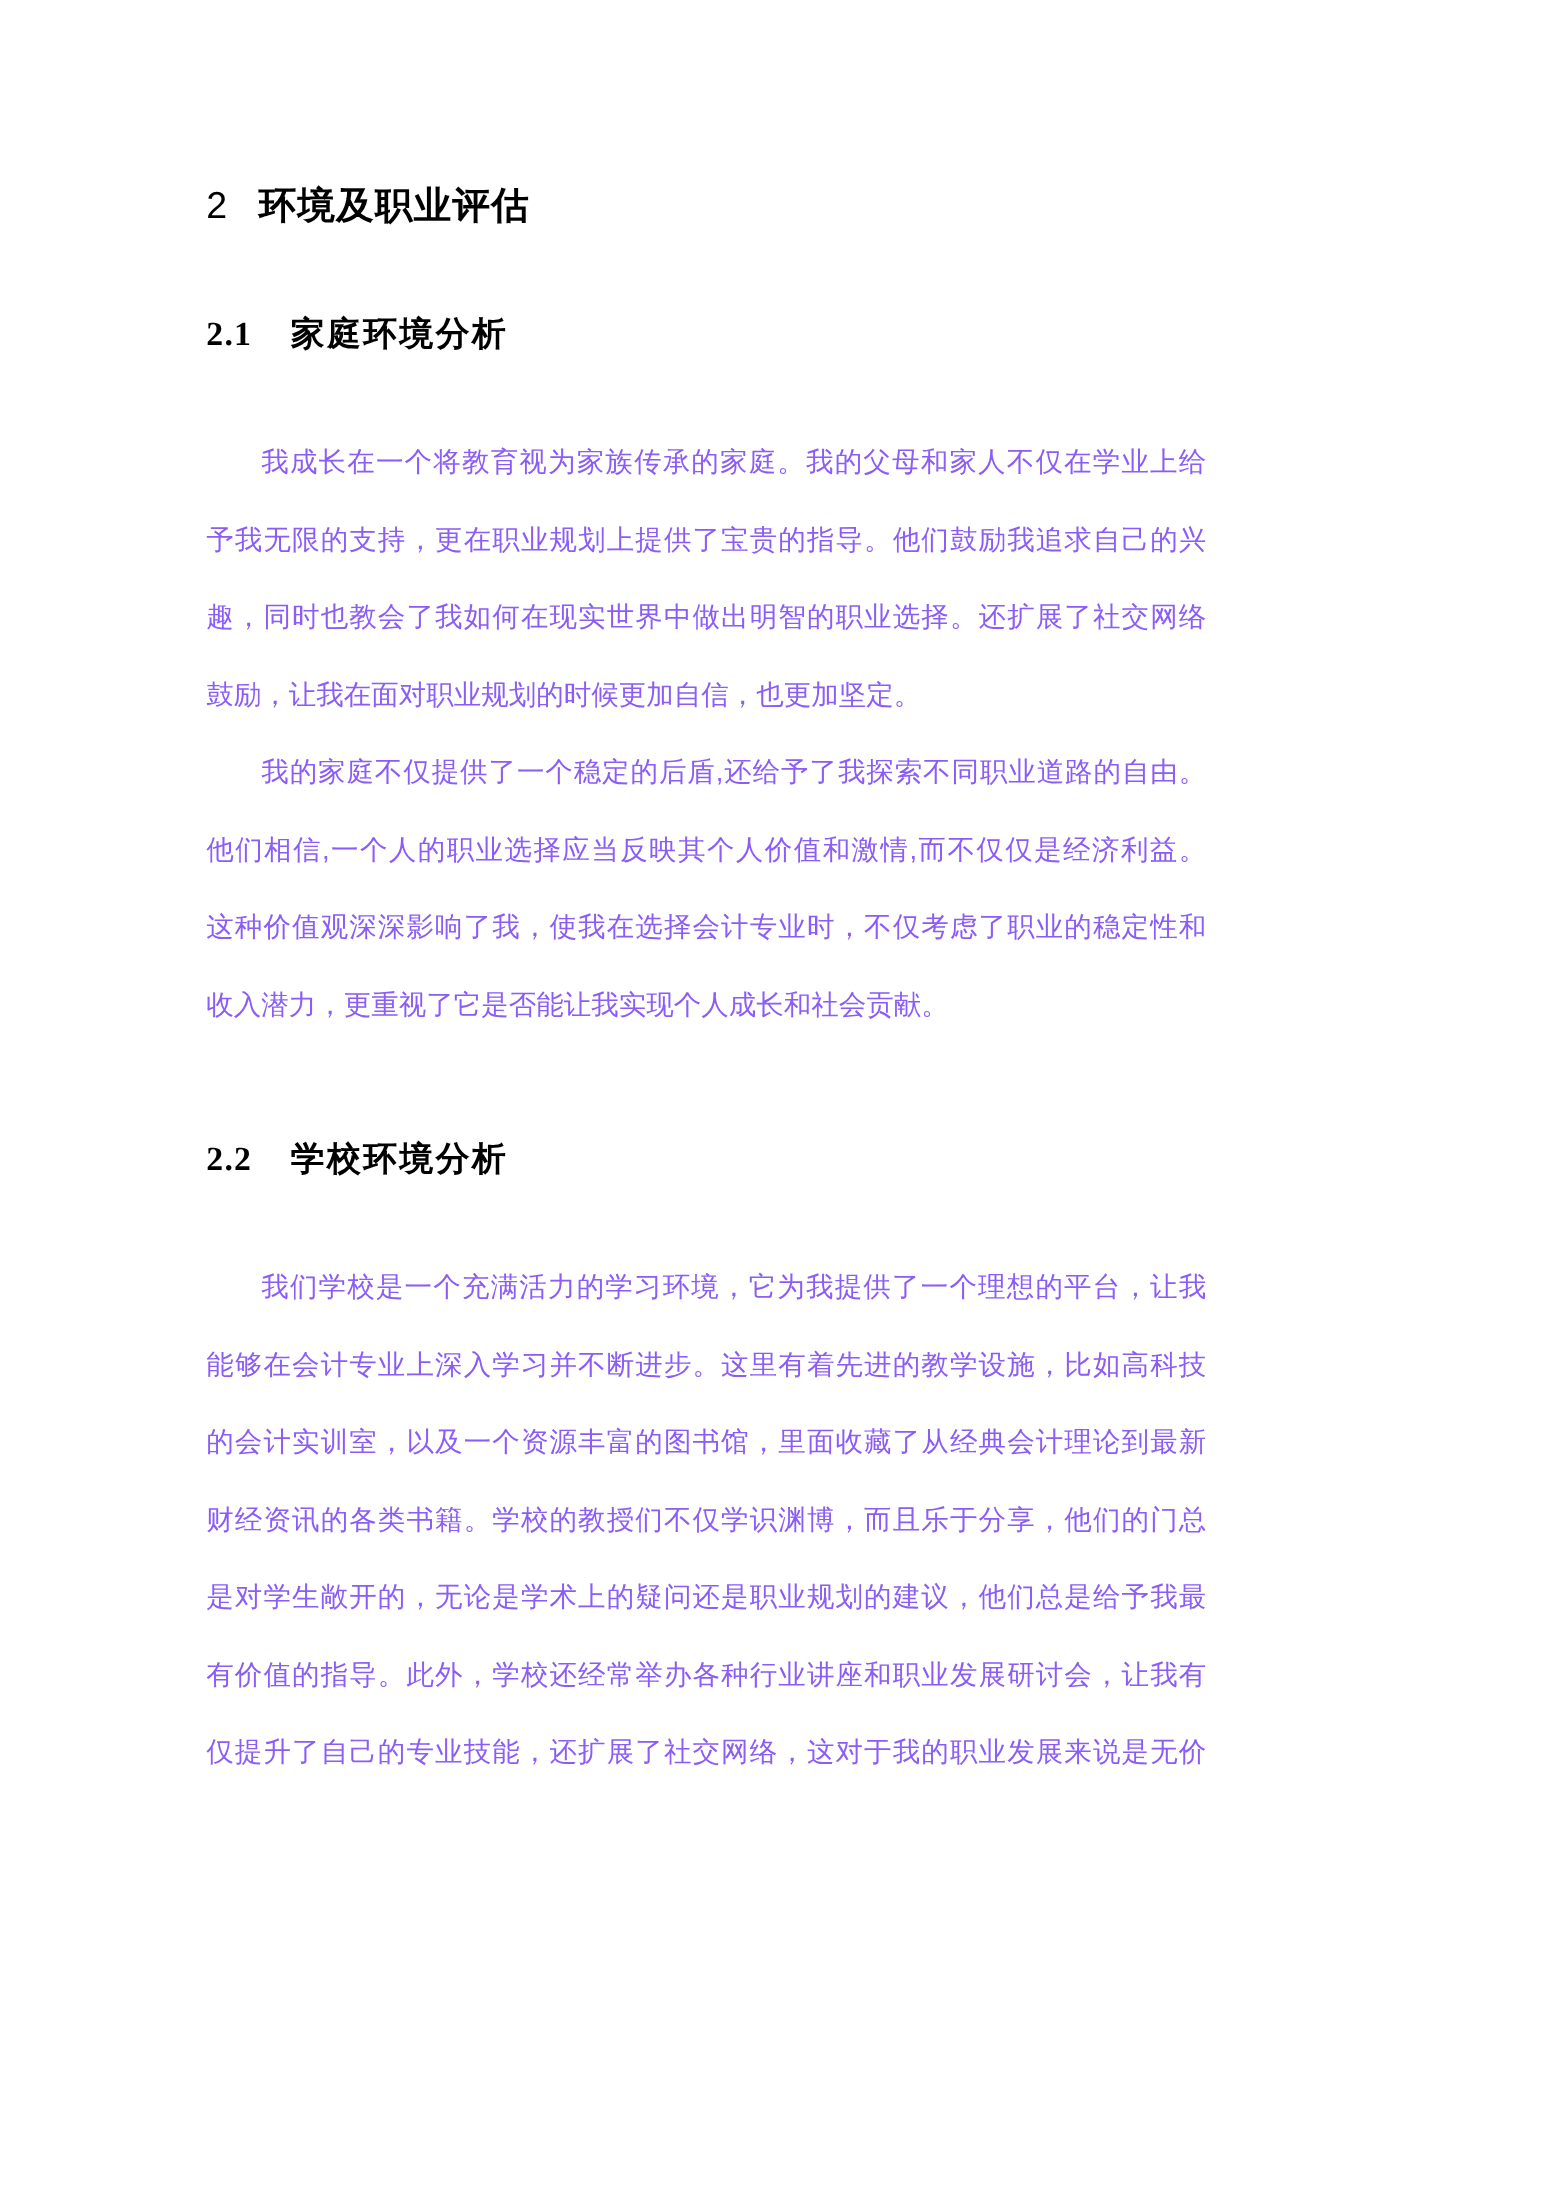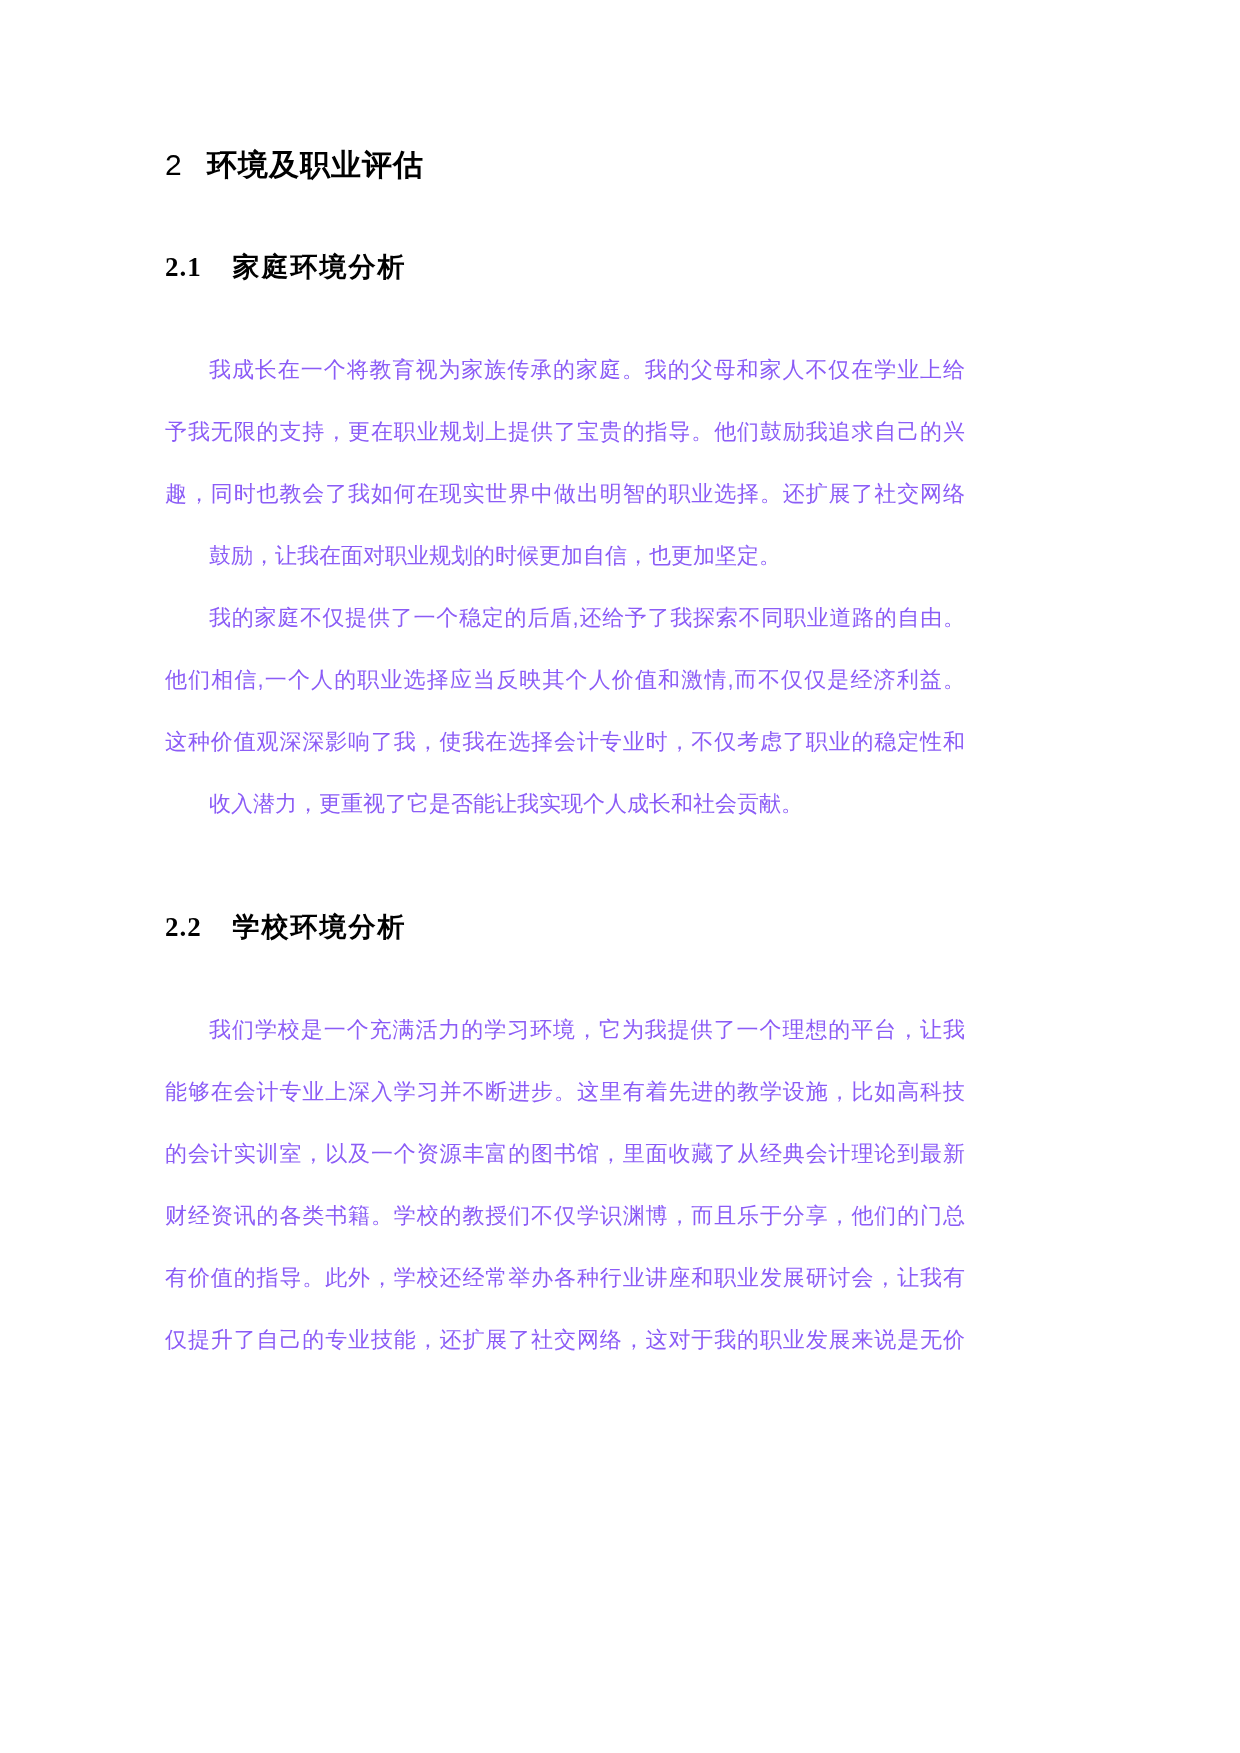--- a/index.html
+++ b/index.html
@@ -57,21 +57,20 @@
     text-align: justify;
     text-align-last: justify;
     text-justify: inter-character;
     color: #8b5cf6;
     overflow: hidden;
   }
   .para .line:first-child { text-indent: 2em; }
   .para.short-last .line:last-child {
     text-align: left;
     text-align-last: left;
-    margin-left: 44px;
   }
 </style>
 </head>
 <body>
 
 <div class="page">
   <div class="content">
 
     <h1 class="chapter">
       <span class="num">2</span>
@@ -102,19 +101,20 @@
       <span class="num">2.2</span>
       <span class="ttl">学校环境分析</span>
     </h2>
 
     <div class="body-text">
         <div class="para">
           <div class="line">我们学校是一个充满活力的学习环境，它为我提供了一个理想的平台，让我</div>
           <div class="line">能够在会计专业上深入学习并不断进步。这里有着先进的教学设施，比如高科技</div>
           <div class="line">的会计实训室，以及一个资源丰富的图书馆，里面收藏了从经典会计理论到最新</div>
           <div class="line">财经资讯的各类书籍。学校的教授们不仅学识渊博，而且乐于分享，他们的门总</div>
+          <div class="line">是对学生敞开的，无论是学术上的疑问还是职业规划的建议，他们总是给予我最</div>
           <div class="line">有价值的指导。此外，学校还经常举办各种行业讲座和职业发展研讨会，让我有</div>
           <div class="line">仅提升了自己的专业技能，还扩展了社交网络，这对于我的职业发展来说是无价</div>
         </div>
       </div>
 
   </div>
 </div>
 
 </body></html>

